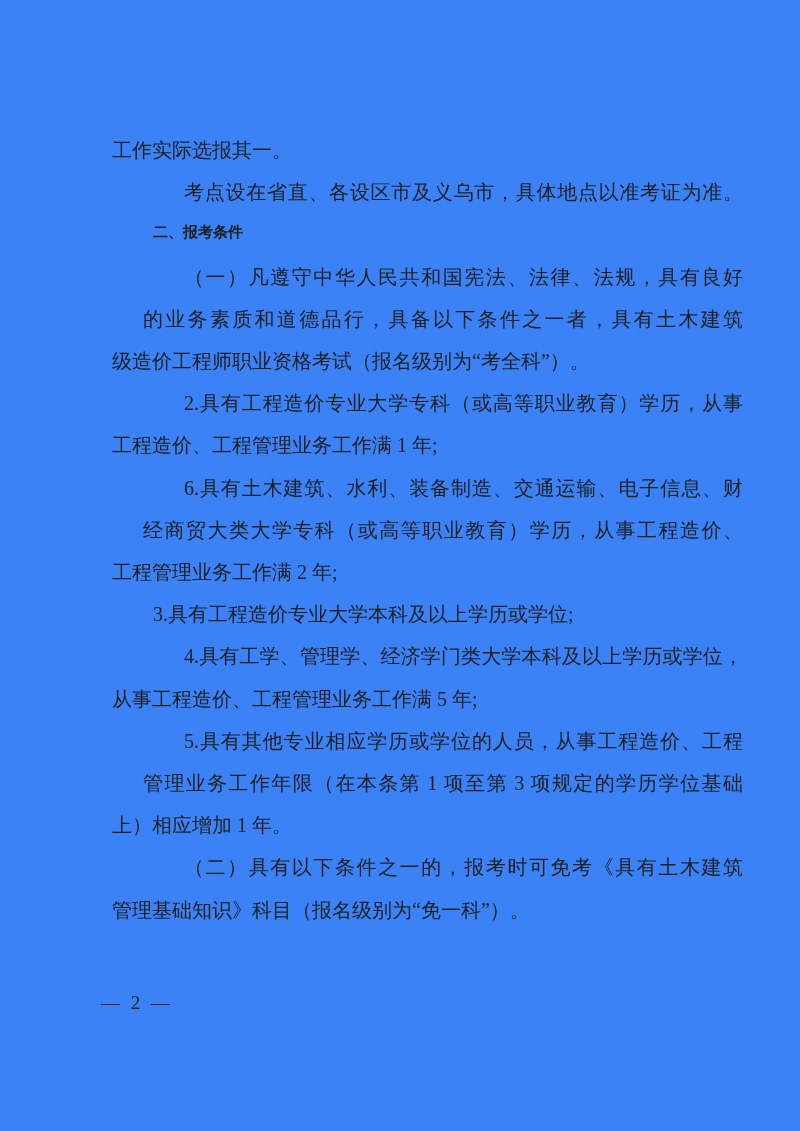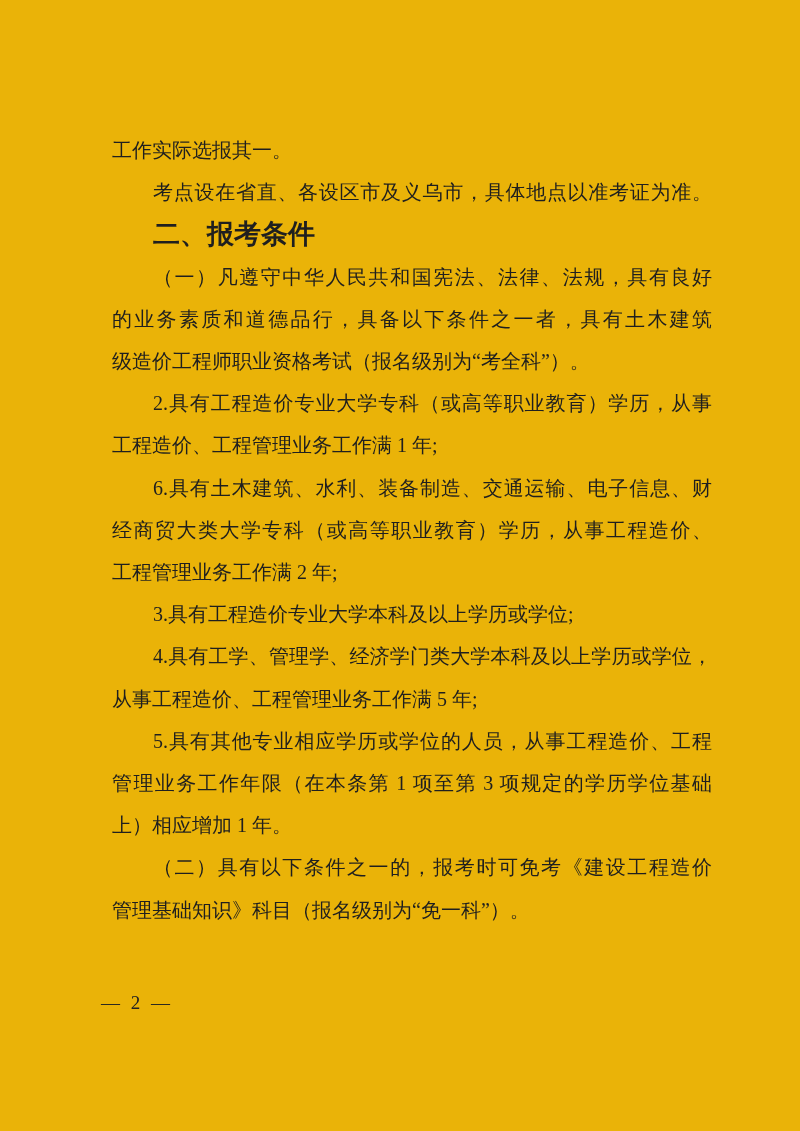--- a/index.html
+++ b/index.html
@@ -7,21 +7,21 @@
     padding: 0;
     width: 800px;
     height: 1131px;
     background: #ffffff;
     overflow: hidden;
   }
   .page {
     position: relative;
     width: 800px;
     height: 1131px;
-    background: #eab308;
+    background: #3b82f6;
     font-family: "Liberation Serif", "DejaVu Serif", serif;
     color: #1f1f1f;
   }
   .body-text {
     position: absolute;
     left: 112px;
     top: 129px;
     width: 600px;
     font-size: 20px;
     line-height: 42.2px;
@@ -29,25 +29,26 @@
   }
   .line {
     width: 600px;
   }
   .line.indent {
     text-indent: 41px;
   }
   .line.justify {
     text-align: justify;
     text-align-last: justify;
+    margin-left: 31px;
   }
   .line.bold {
     font-weight: 700;
-    font-family: Liberation Serif, serif;
-    font-size: 27px;
+    font-family: Liberation Mono, monospace;
+    font-size: 15px;
   }
   .page-number {
     position: absolute;
     left: 101px;
     top: 992px;
     font-size: 19px;
     letter-spacing: 3px;
     color: #222222;
     font-family: "Liberation Serif", "DejaVu Serif", serif;
   }
@@ -67,17 +68,17 @@
       <div class="line">工程造价、工程管理业务工作满 1 年;</div>
       <div class="line indent justify">6.具有土木建筑、水利、装备制造、交通运输、电子信息、财</div>
       <div class="line justify">经商贸大类大学专科（或高等职业教育）学历，从事工程造价、</div>
       <div class="line">工程管理业务工作满 2 年;</div>
       <div class="line indent">3.具有工程造价专业大学本科及以上学历或学位;</div>
       <div class="line indent justify">4.具有工学、管理学、经济学门类大学本科及以上学历或学位，</div>
       <div class="line">从事工程造价、工程管理业务工作满 5 年;</div>
       <div class="line indent justify">5.具有其他专业相应学历或学位的人员，从事工程造价、工程</div>
       <div class="line justify">管理业务工作年限（在本条第 1 项至第 3 项规定的学历学位基础</div>
       <div class="line">上）相应增加 1 年。</div>
-      <div class="line indent justify">（二）具有以下条件之一的，报考时可免考《建设工程造价</div>
+      <div class="line indent justify">（二）具有以下条件之一的，报考时可免考《具有土木建筑</div>
       <div class="line">管理基础知识》科目（报名级别为“免一科”）。</div>
     </div>
   <div class="page-number">— 2 —</div>
 </div>
 
 </body></html>

